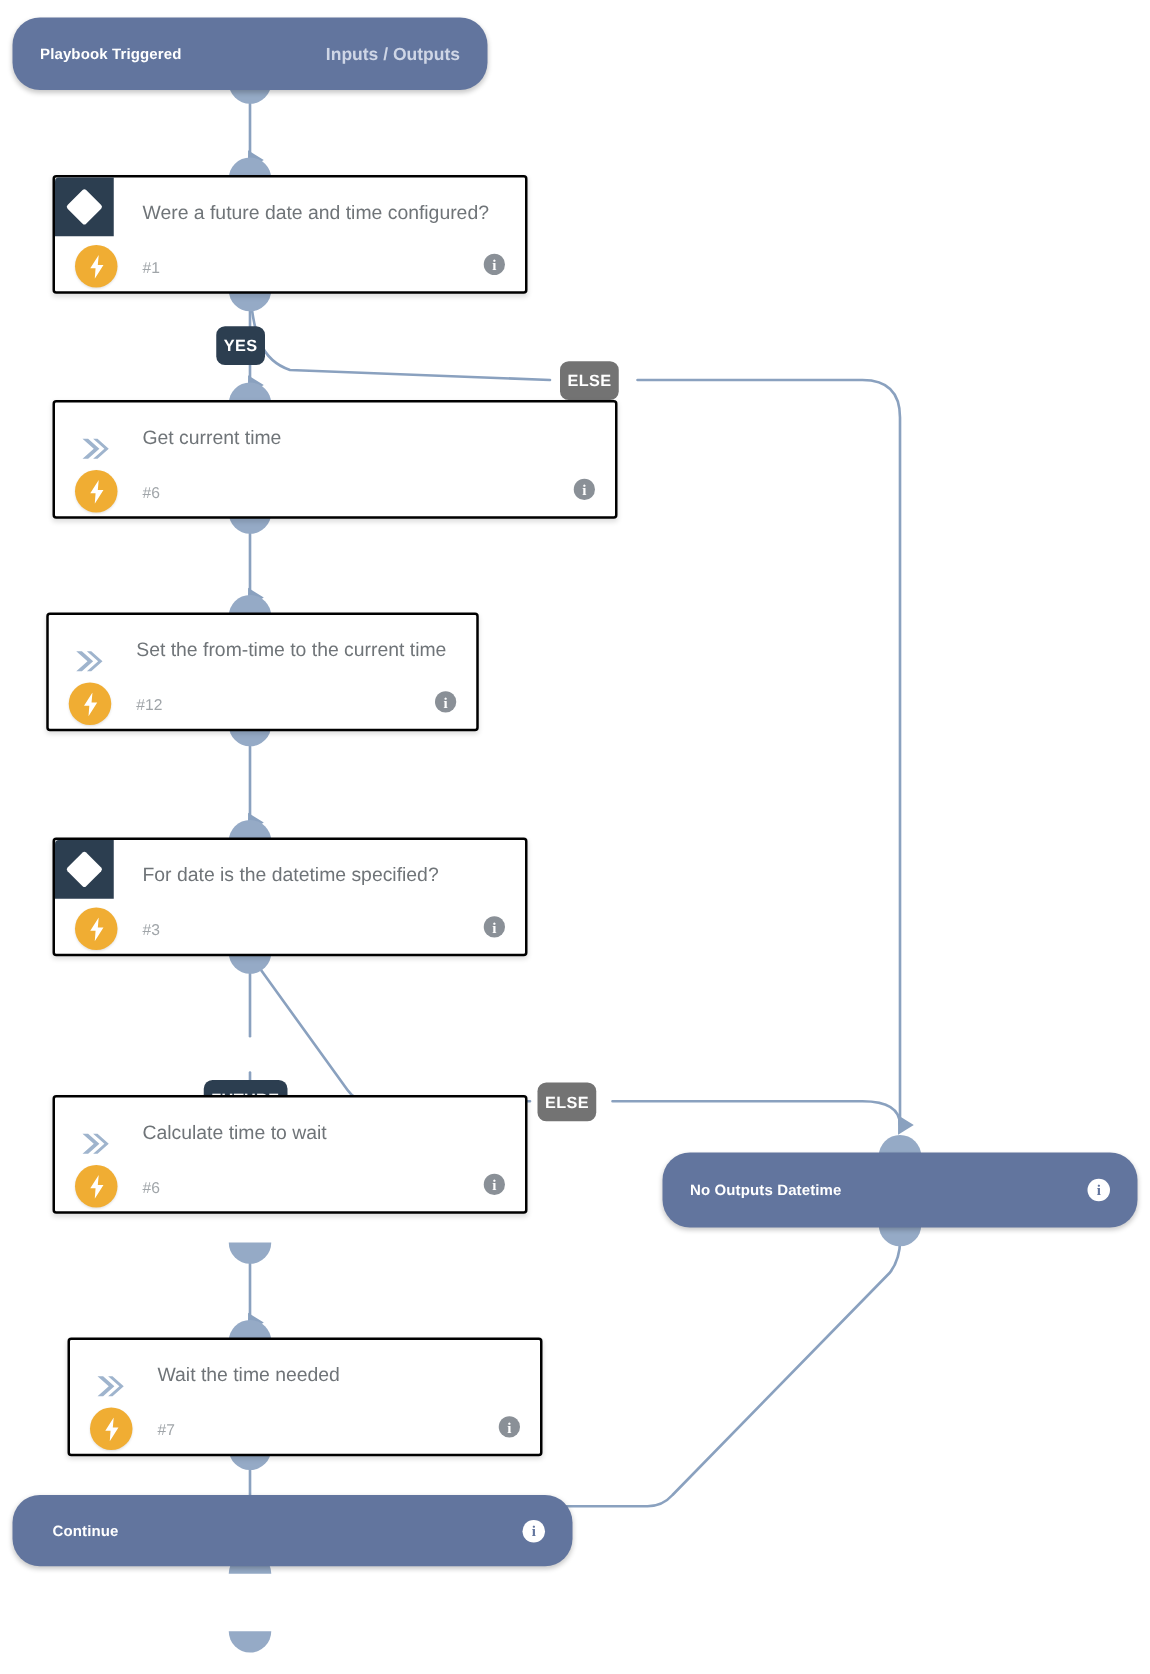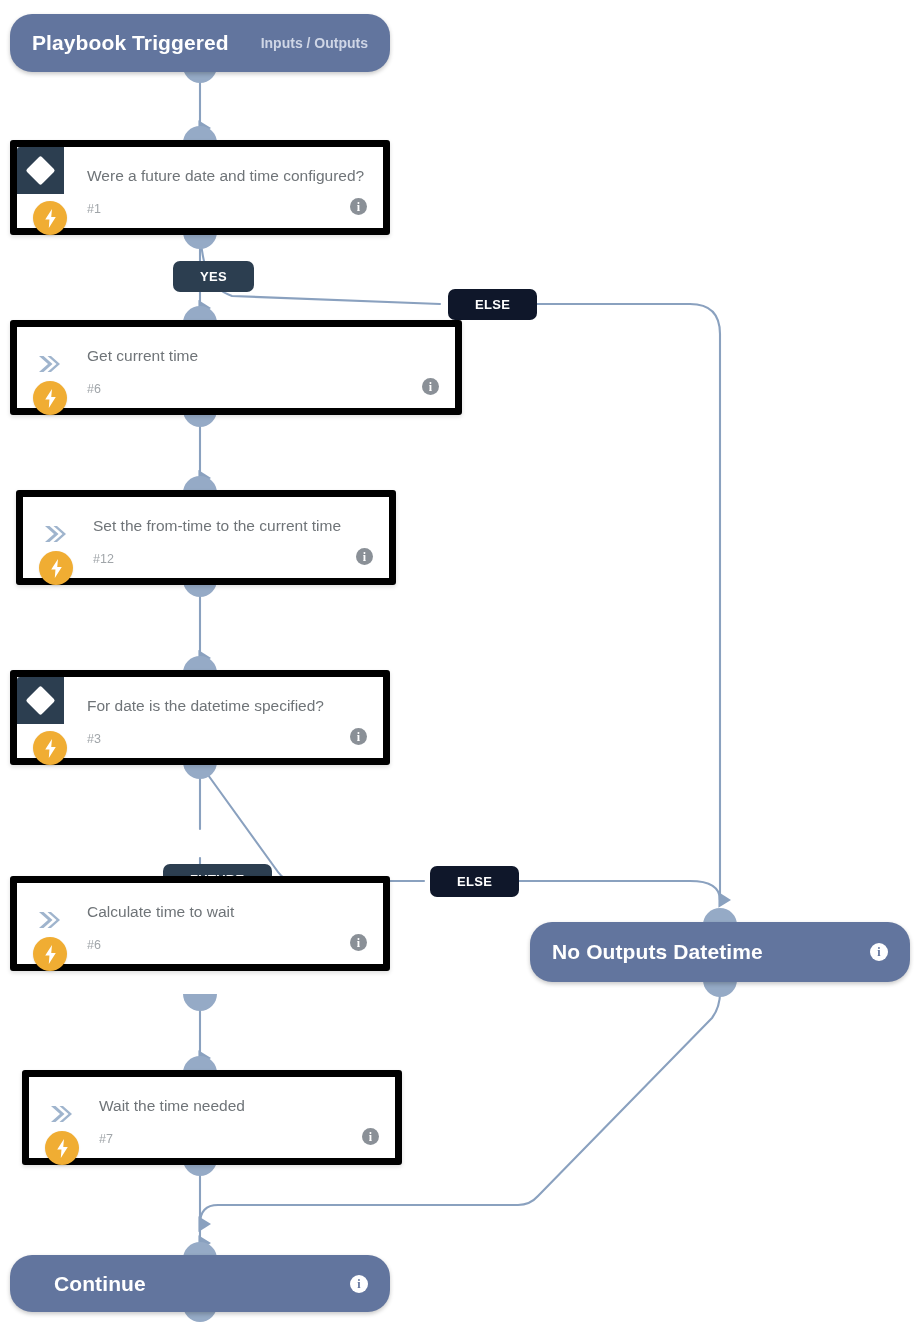--- a/index.html
+++ b/index.html
@@ -31,43 +31,44 @@
     position: absolute;
     background: #62759e;
     border-radius: 22px;
     box-shadow: 0 2px 4px rgba(0,0,0,0.22);
     display: flex;
     align-items: center;
     color: #ffffff;
     box-sizing: border-box;
   }
   .pill-title {
-    font-size: 21px;
+    font-size: 12px;
     font-weight: bold;
     color: #ffffff;
     letter-spacing: 0.1px;
     white-space: nowrap;
   }
   .pill-sub {
     font-size: 14px;
     font-weight: bold;
     color: #cfd6e6;
     margin-left: auto;
     white-space: nowrap;
   }
 
   
   .card {
     position: absolute;
     background: #ffffff;
-    border: 7px solid #000000;
+    border: 2px solid #000000;
     border-radius: 3px;
     box-shadow: 0 2px 4px rgba(0,0,0,0.13);
     box-sizing: border-box;
     overflow: visible;
+    margin-left: 32px;
   }
   .card-title {
     position: absolute;
     left: 70px;
     top: 16px;
     right: 18px;
     font-size: 15.5px;
     color: #6f7478;
     line-height: 25px;
   }
@@ -155,24 +156,24 @@
     border-radius: 7px;
     color: #ffffff;
     font-size: 13px;
     font-weight: bold;
     display: flex;
     align-items: center;
     justify-content: center;
     letter-spacing: 0.3px;
     box-sizing: border-box;
     height: 31px;
-    padding: 0 27px;
+    padding: 0 6px;
   }
   .badge-dark { background: #2c3e50; }
-  .badge-amber { background: #0f172a; }
+  .badge-amber { background: #737373; }
 
   
   .nub {
     position: absolute;
     width: 34px;
     height: 17px;
     background: #95aac6;
     pointer-events: none;
   }
   .nub-down { border-radius: 0 0 17px 17px; }
@@ -272,21 +273,21 @@
     <div class="bolt" style="top:54px;">
       <svg width="15" height="19" viewBox="0 0 12 18">
           <path d="M7.4 0 L1 10 H5 L4.4 18 L11 7.6 H6.7 Z" fill="#ffffff"></path>
         </svg>
     </div>
     <div class="card-title">Get current time</div>
     <div class="card-num">#6</div>
     <div class="info info-card">i</div>
   </div>
 
-  <div class="card" style="left:16px; top:490px; width:380px; height:95px;">
+  <div class="card" style="left:5px; top:490px; width:346px; height:95px;">
     <div class="chevron">
       <svg width="24" height="18" viewBox="0 0 24 18">
         <path d="M2 1 L11 9 L2 17 L6.5 17 L15.5 9 L6.5 1 Z" fill="#9fb4cd"></path>
         <path d="M10.5 1 L19.5 9 L10.5 17 L14 17 L23 9 L14 1 Z" fill="#9fb4cd"></path>
       </svg>
     </div>
     <div class="bolt" style="top:54px;">
       <svg width="15" height="19" viewBox="0 0 12 18">
           <path d="M7.4 0 L1 10 H5 L4.4 18 L11 7.6 H6.7 Z" fill="#ffffff"></path>
         </svg>
@@ -350,18 +351,18 @@
     <div class="card-title">Wait the time needed</div>
     <div class="card-num">#7</div>
     <div class="info info-card">i</div>
   </div>
 
   <div class="pill" style="left:530px; top:922px; width:380px; height:60px; padding:0 22px;">
     <span class="pill-title">No Outputs Datetime</span>
     <div class="info info-pill">i</div>
   </div>
 
-  <div class="pill" style="left:10px; top:1255px; width:380px; height:57px; padding:0 44px;">
+  <div class="pill" style="left:10px; top:1196px; width:448px; height:57px; padding:0 32px;">
     <span class="pill-title">Continue</span>
     <div class="info info-pill">i</div>
   </div>
 
 </div>
 
 </body></html>

